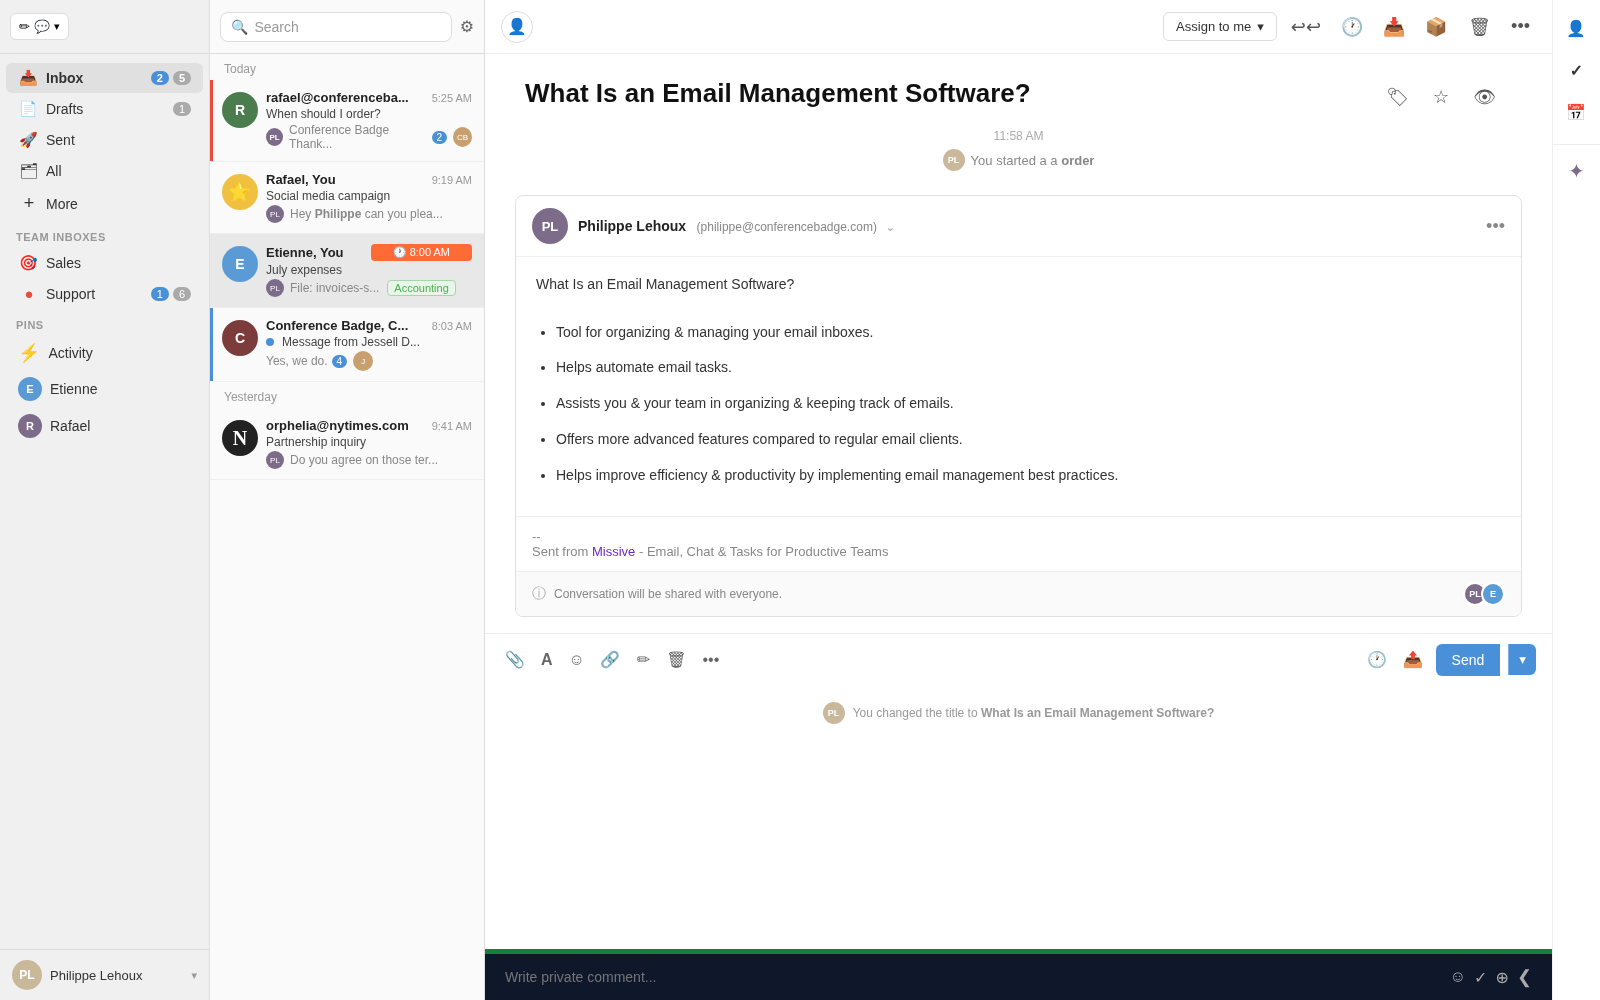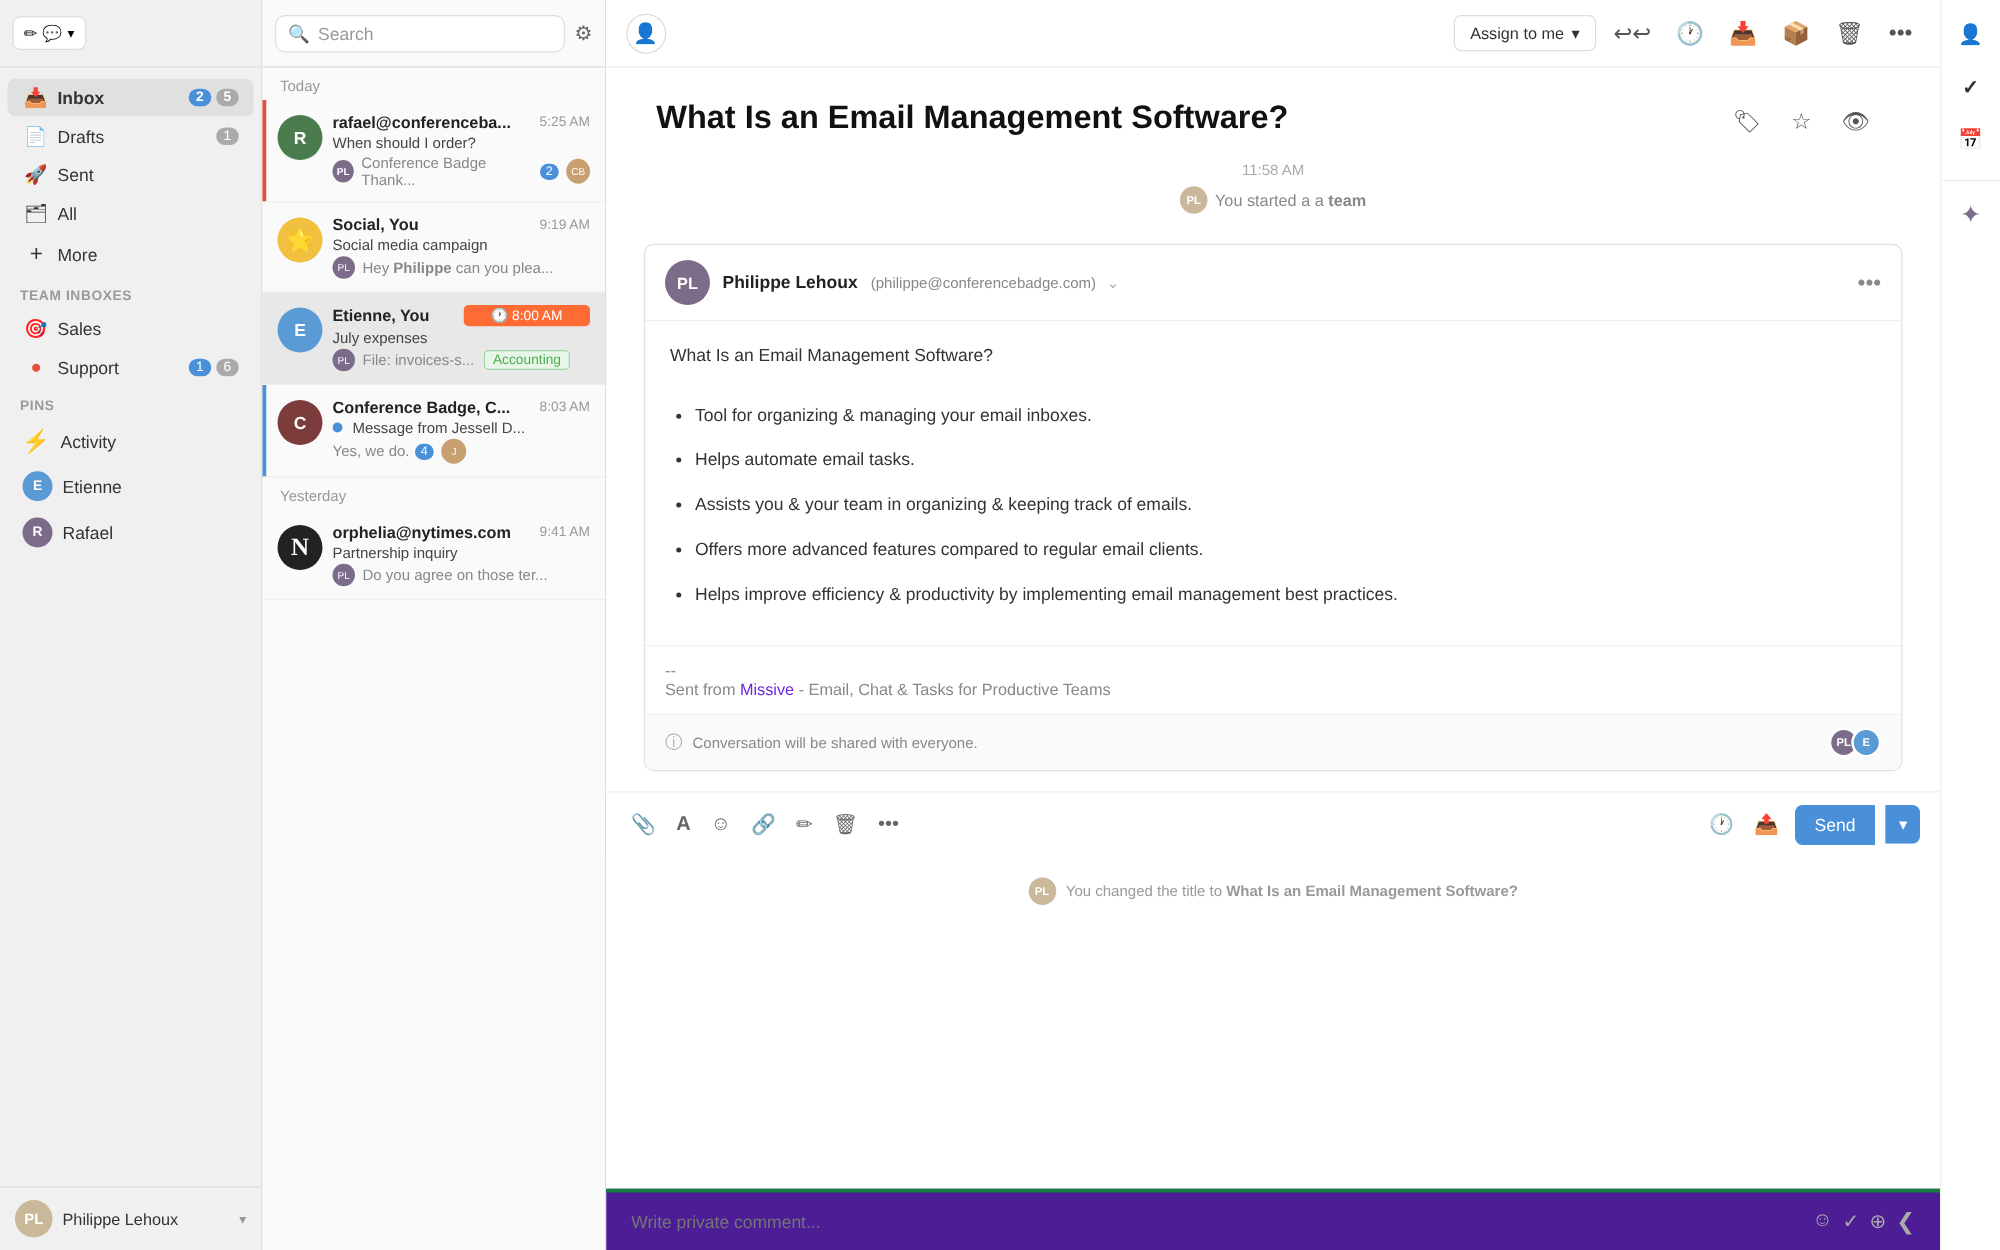--- a/index.html
+++ b/index.html
@@ -460,23 +460,23 @@
       font-size: 9px;
       color: white;
       font-weight: 600;
     }
 
     
     .comment-input-area {
       display: flex;
       align-items: center;
       padding: 12px 20px;
-      border-top: 3px solid #15803d;
+      border-top: 5px solid #15803d;
       gap: 8px;
-      background: #4c1d95;
+      background: #0f172a;
       margin-top: auto;
     }
     .comment-input {
       flex: 1;
       border: none;
       outline: none;
       font-size: 14px;
       color: #999;
       background: transparent;
     }
@@ -620,21 +620,21 @@
         <span class="conv-badge">2</span>
         <div style="width:20px; height:20px; border-radius:50%; background:#c8a070; font-size:8px; color:white; display:inline-flex; align-items:center; justify-content:center; margin-left:2px;">CB</div>
       </div>
     </div>
   </div>
 
   <div class="conversation-item">
     <div class="conv-avatar" style="background:#f0c040; font-size:18px;">🌟</div>
     <div class="conv-content">
       <div class="conv-header">
-        <span class="conv-sender">Social, You</span>
+        <span class="conv-sender">Rafael, You</span>
         <span class="conv-time">9:19 AM</span>
       </div>
       <div class="conv-subject">Social media campaign</div>
       <div class="conv-preview">
         <div style="width:18px; height:18px; border-radius:50%; background:#7c6c8a; font-size:8px; color:white; display:inline-flex; align-items:center; justify-content:center; margin-right:2px;">PL</div>
         <span>Hey <strong>Philippe</strong> can you plea...</span>
       </div>
     </div>
   </div>
 
@@ -723,21 +723,21 @@
       </div>
 
     </div>
 
     <div class="email-meta">
       <div class="timestamp">11:58 AM</div>
       <div class="draft-notice">
         <div class="draft-notice" style="display:flex; align-items:center; gap:6px;">
           <div class="avatar-sm" style="width:22px; height:22px; border-radius:50%; background:#c9b99a; display:flex; align-items:center; justify-content:center; font-size:9px; color:white; font-weight:600;">PL</div>
           <span>
-            <span>You started a</span> a <strong>team</strong>
+            <span>You started a</span> a <strong>order</strong>
           </span>
         </div>
       </div>
     </div>
 
     <div class="email-compose">
 
       <div class="compose-from">
         <div class="sender-avatar">PL</div>
         <div class="sender-info">

